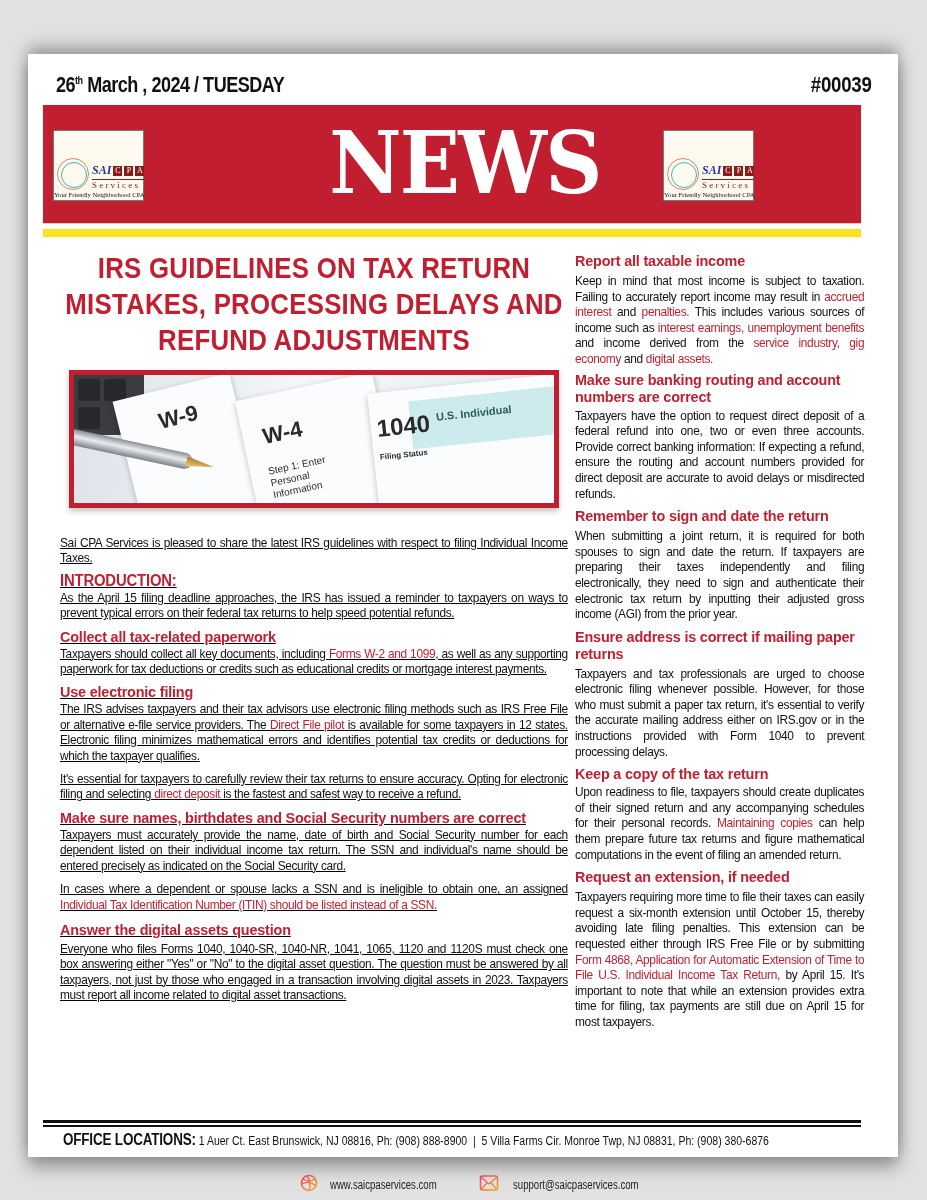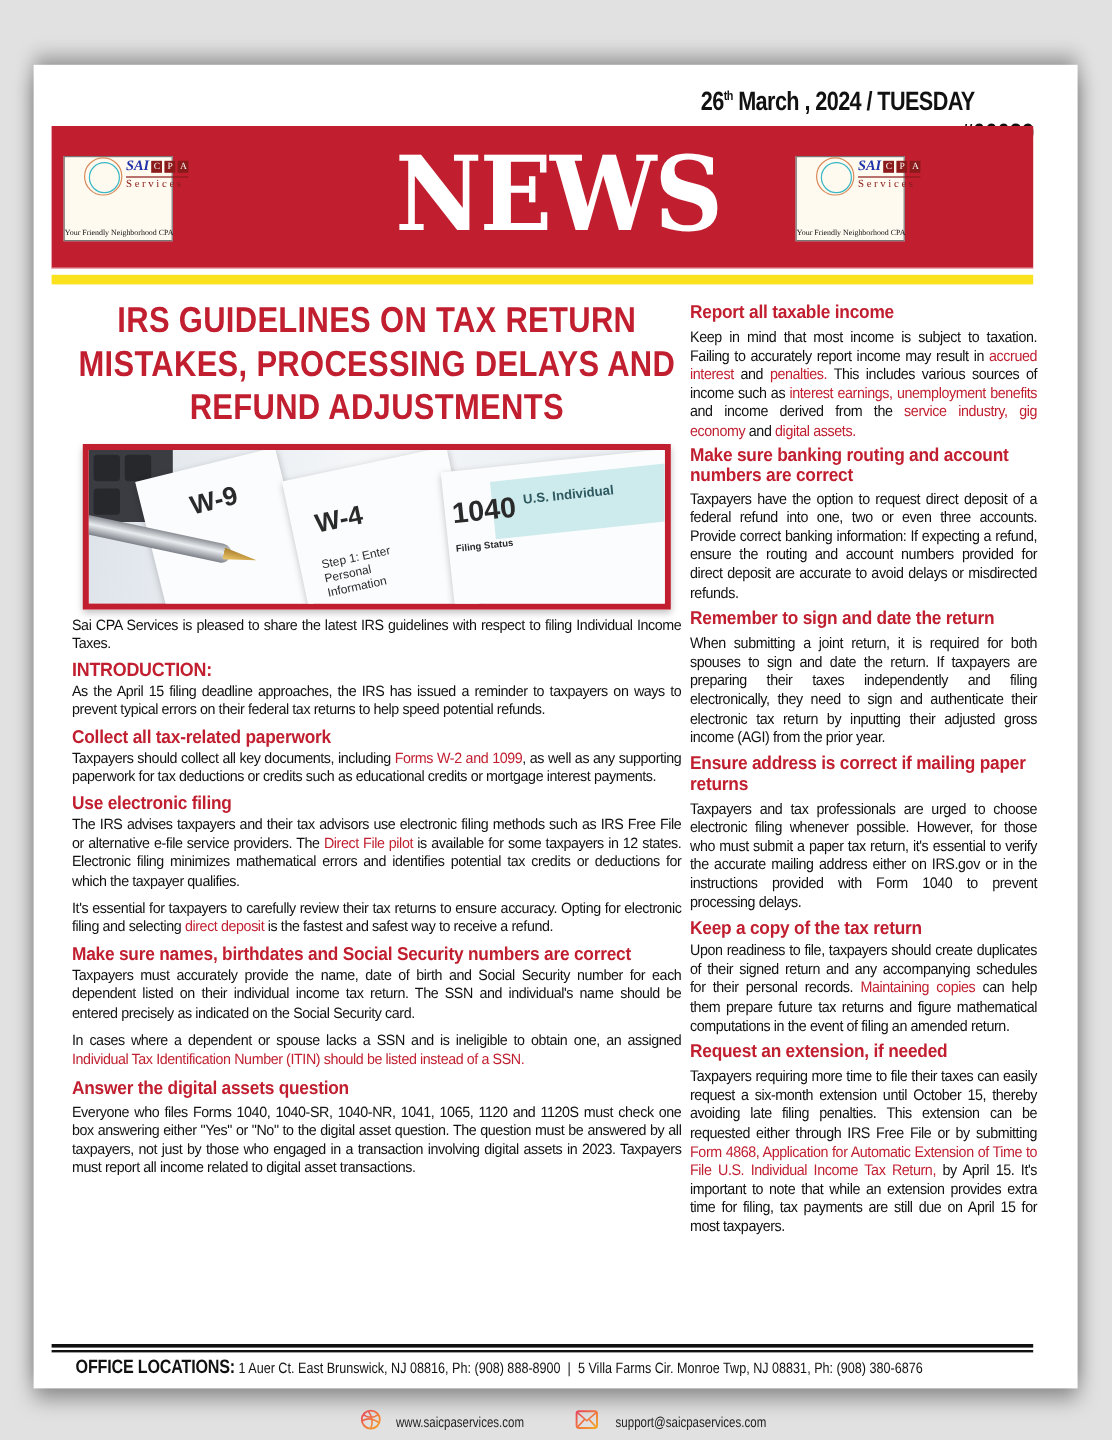--- a/index.html
+++ b/index.html
@@ -5,42 +5,42 @@
   * { box-sizing: border-box; margin: 0; padding: 0; }
   html, body { width: 927px; height: 1200px; overflow: hidden; }
   body { background: #e2e1e2; font-family: "Liberation Sans", sans-serif; position: relative; }
   .sheet {
     position: absolute; left: 28px; top: 54px; width: 870px; height: 1103px;
     background: #fff;
     box-shadow: 0 -8px 14px rgba(0,0,0,0.28), 0 10px 16px rgba(0,0,0,0.35);
   }
 
   .topline {
-    position: absolute; left: 46px; top: 72px; width: 816px; height: 26px;
+    position: absolute; left: 56px; top: 72px; width: 816px; height: 26px;
     display: flex; justify-content: space-between; align-items: flex-end;
-    font-family: "Liberation Sans", sans-serif; font-weight: 700; color: #111; flex-direction: column;
+    font-family: "Liberation Sans", sans-serif; font-weight: 700; color: #111;
   }
   .date { font-size: 22px; letter-spacing: -0.6px; transform: scaleX(0.82); transform-origin: left bottom; white-space: nowrap; }
   .date sup { font-size: 11px; vertical-align: top; position: relative; top: 2px; }
   .issue { font-size: 22px; letter-spacing: -0.3px; transform: scaleX(0.85); transform-origin: right bottom; }
 
   .banner {
     position: absolute; left: 43px; top: 105px; width: 818px; height: 119px;
     background: #c11f30;
     border-bottom: 1px solid #f3c2c8;
   }
   .yellow {
     position: absolute; left: 43px; top: 229px; width: 818px; height: 8px; background: #fbe21e;
   }
   .logo {
     position: absolute; top: 130px; width: 91px; height: 71px;
     background: #fffaf0; border: 1px solid #777;
     display: flex; flex-direction: column;
   }
-  .logo .top { flex: 1; display: flex; align-items: flex-start; padding-left: 16px; }
+  .logo .top { flex: 1; display: flex; align-items: flex-end; padding-left: 3px; }
   .logo .circle {
     width: 32px; height: 32px; border-radius: 50%; border: 1px solid #d88a5a;
     position: relative; flex: none;
   }
   .logo .circle::after {
     content: ""; position: absolute; left: 3px; top: 3px; width: 24px; height: 24px;
     border-radius: 50%; border: 1px solid #39b7c4;
   }
   .logo .brand { margin-left: 3px; display: flex; flex-direction: column; }
   .logo .sai { display: flex; align-items: center; gap: 1px; }
@@ -183,21 +183,21 @@
     <div class="form f3">
       <div class="teal"></div>
       <span class="lbl" style="left:6px;top:22px;font-size:24px;">1040</span>
       <span class="lbl" style="left:66px;top:24px;font-size:11px;color:#2e5960;">U.S. Individual</span>
       <span class="lbl" style="left:6px;top:60px;font-size:8px;">Filing Status</span>
     </div>
     <div class="pen"></div>
     <div class="nib"></div>
   </div>
 
-  <div style="margin-top:6px;">
+  <div style="margin-top:28px;text-decoration:underline;">
     <p class="body-text">Sai CPA Services is pleased to share the latest IRS guidelines with respect to filing Individual Income Taxes.</p>
 
     <div class="sec-h intro-h" style="margin-top:5px;">INTRODUCTION:</div>
     <p class="body-text" style="margin-top:2px;">As the April 15 filing deadline approaches, the IRS has issued a reminder to taxpayers on ways to prevent typical errors on their federal tax returns to help speed potential refunds.</p>
 
     <div class="sec-h" style="margin-top:6px;">Collect all tax-related paperwork</div>
     <p class="body-text" style="margin-top:2px;"><span>Taxpayers should collect all key documents, including </span><span class="red">Forms W-2 and 1099</span><span>, as well as any supporting paperwork for tax deductions or credits such as educational credits or mortgage interest payments.</span></p>
 
     <div class="sec-h" style="margin-top:6px;">Use electronic filing</div>
     <p class="body-text" style="margin-top:2px;"><span>The IRS advises taxpayers and their tax advisors use electronic filing methods such as IRS Free File or alternative e-file service providers. The </span><span class="red">Direct File pilot</span><span> is available for some taxpayers in 12 states. Electronic filing minimizes mathematical errors and identifies potential tax credits or deductions for which the taxpayer qualifies.</span></p>

